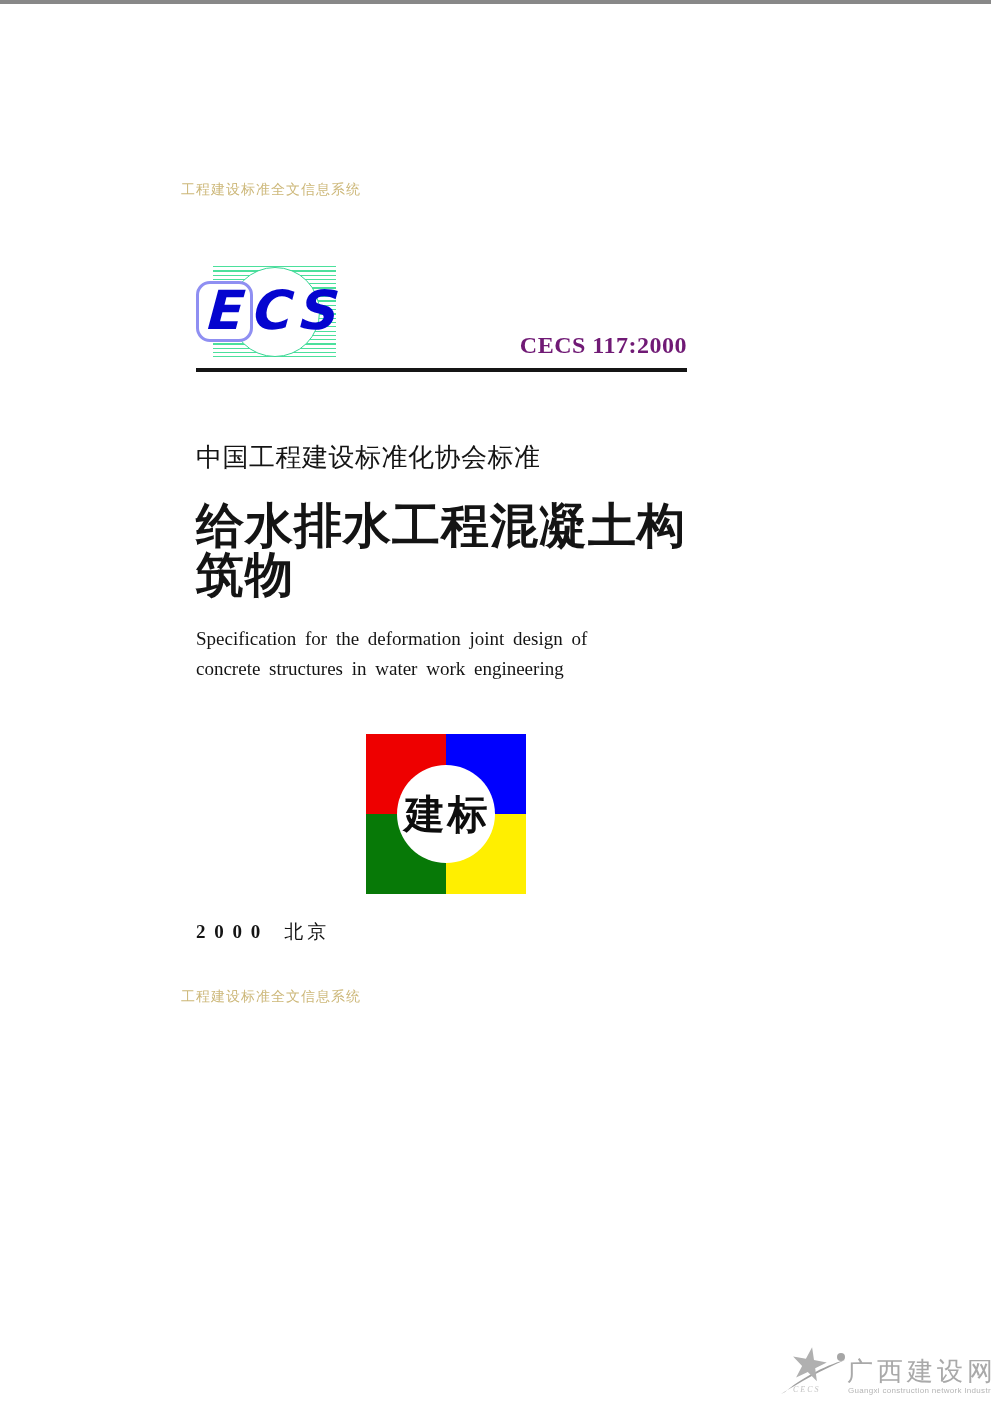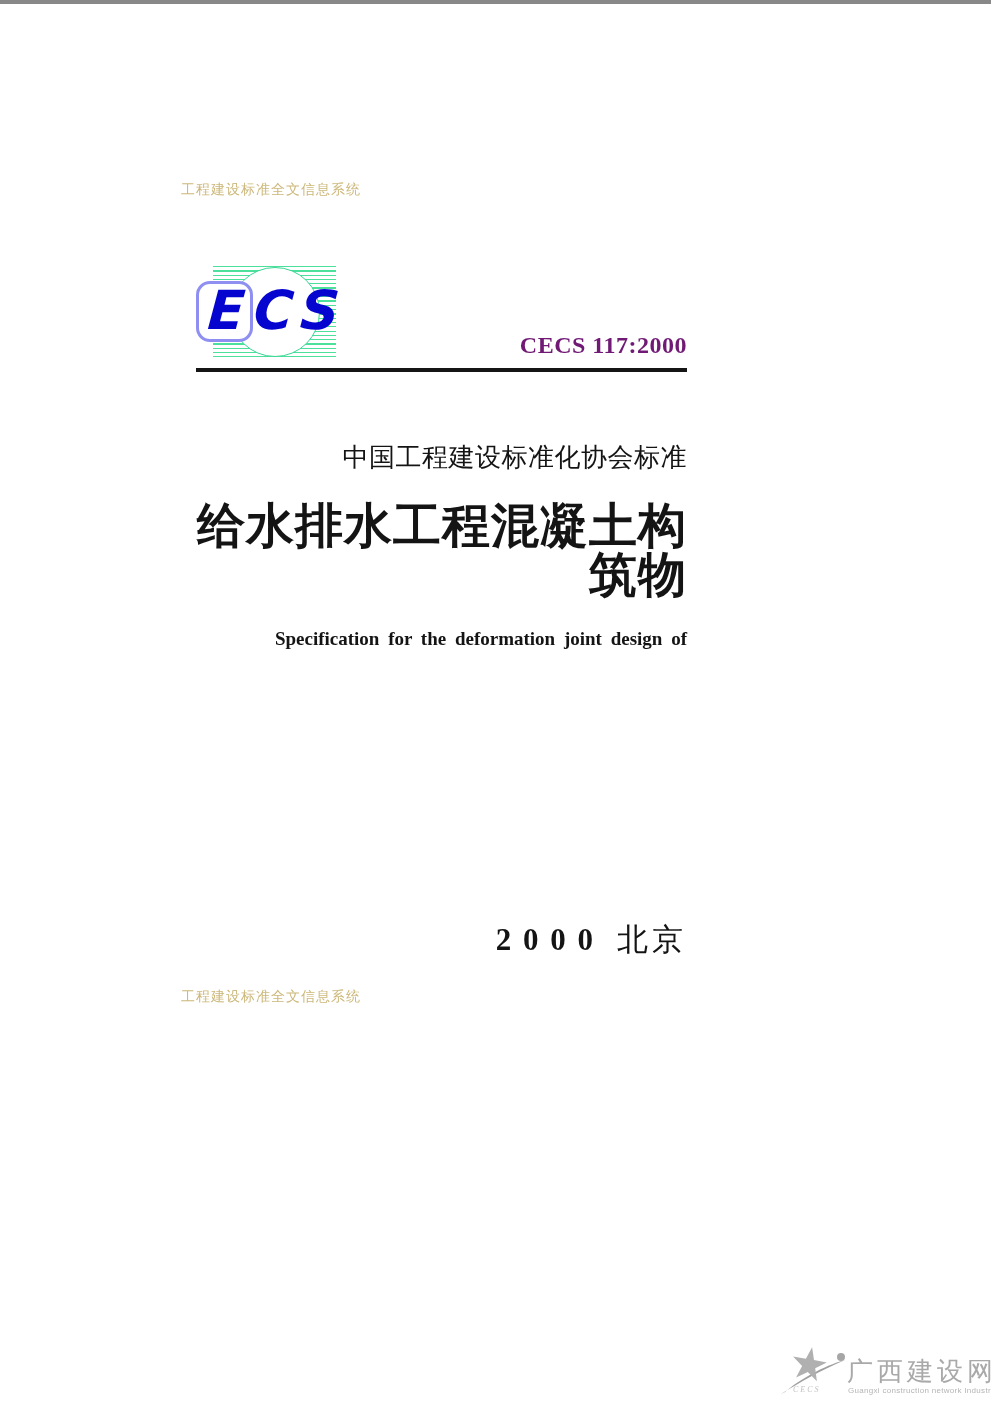--- a/index.html
+++ b/index.html
@@ -46,28 +46,28 @@
   }
   
   .standard-number{
     position:absolute;right:304px;top:328px;
     font:bold 24px "Liberation Serif",serif;
     letter-spacing:.5px;color:#701a75;
   }
   .rule{position:absolute;left:196px;top:364px;width:491px;height:4px;background:#151515;}
 
   
-  .content-col{position:absolute;left:196px;width:491px;text-align:right;color:#141414;}
+  .content-col{position:absolute;left:196px;width:491px;text-align:left;color:#141414;}
   .association{top:436px;font-size:26px;letter-spacing:.5px;}
   .main-title{top:497px;font-size:48px;font-weight:600;line-height:49px;letter-spacing:1px;}
   .en-title{
     top:620px;font-family:"Liberation Serif",serif;
-    font-weight:bold;font-size:19px;line-height:30px;word-spacing:4px;
+    font-weight:normal;font-size:19px;line-height:30px;word-spacing:4px;
   }
-  .imprint{top:915px;font-size:31px;}
+  .imprint{top:915px;font-size:19px;}
   .imprint .year{font-family:"Liberation Serif",serif;font-weight:bold;letter-spacing:2px;}
   .imprint .city{margin-left:22px;letter-spacing:4px;font-weight:500;}
 
   
   .emblem{
     position:absolute;left:366px;top:730px;width:160px;height:160px;
     display:grid;grid-template-columns:1fr 1fr;grid-template-rows:1fr 1fr;
   }
   .emblem .q{width:100%;height:100%;}
   .emblem-circle{
@@ -116,22 +116,32 @@
   <div class="rule"></div>
 
   <div class="content-col association">中国工程建设标准化协会标准</div>
 
   <div class="content-col main-title">
     <div>给水排水工程混凝土构筑物</div>
   </div>
 
   <div class="content-col en-title">
     <div>Specification for the deformation joint design of</div>
+    <div>concrete structures in water work engineering</div>
   </div>
 
+  <div class="emblem">
+    <div class="q" style="background: rgb(238, 0, 0);"></div>
+    <div class="q" style="background: rgb(0, 0, 255);"></div>
+    <div class="q" style="background: rgb(7, 121, 7);"></div>
+    <div class="q" style="background: rgb(255, 239, 0);"></div>
+    <div class="emblem-circle">
+      <span>建标</span>
+    </div>
+  </div>
 
   <div class="content-col imprint">
     <span class="year">2 0 0 0</span><span class="city">北京</span>
   </div>
 
   <div class="info-banner bottom" style="color: rgb(205, 184, 122);">工程建设标准全文信息系统</div>
 
   <div class="watermark">
     <svg class="wm-star" width="72" height="52" viewBox="0 0 72 52" xmlns="http://www.w3.org/2000/svg">
       <path d="M2,50 C18,40 42,26 66,16 C44,22 20,36 6,48 Z" fill="#a0a0a0"></path>

